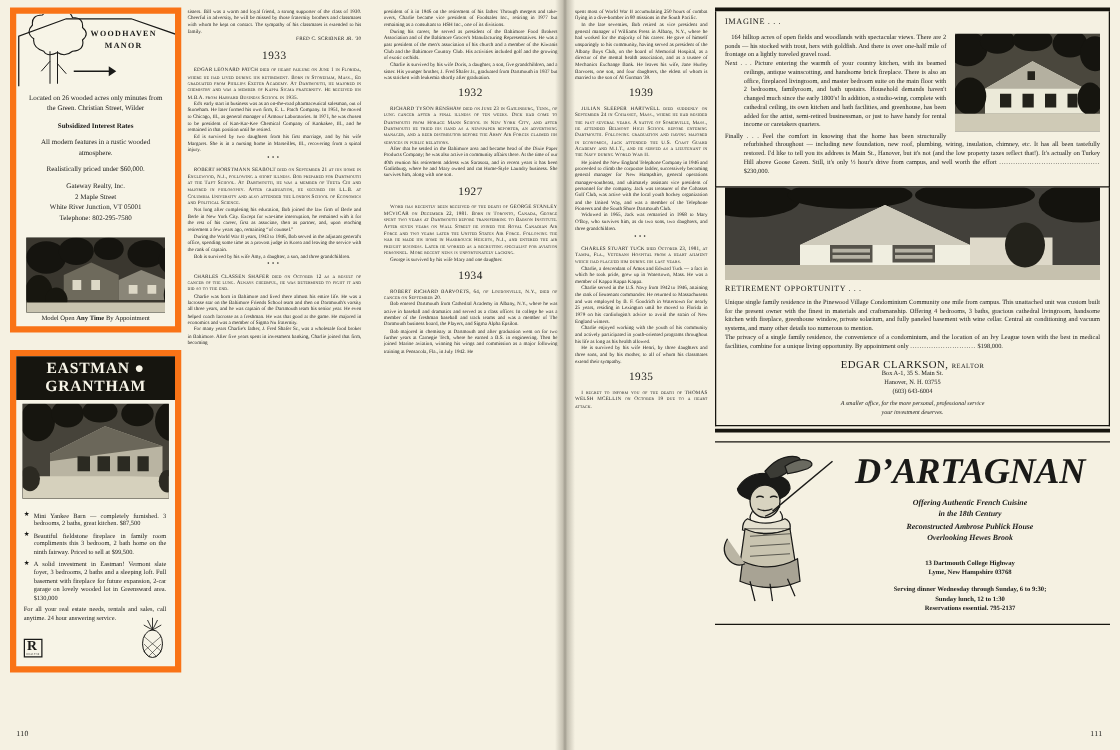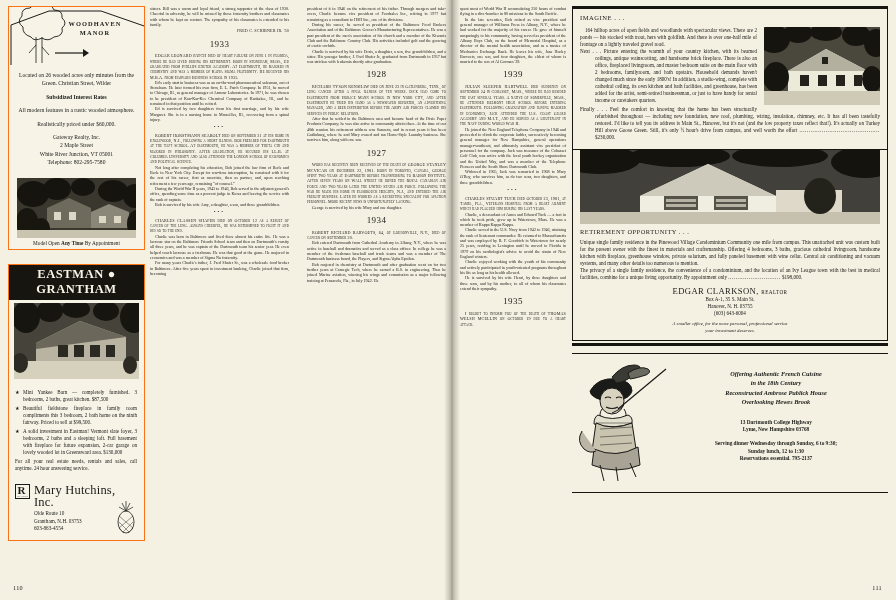--- a/index.html
+++ b/index.html
@@ -76,21 +76,21 @@
     text-align: center;
     letter-spacing: 2px;
     font-size: 5px;
     margin: 2px 0;
     text-indent: 0;
   }
   .sig { text-align: right; text-indent: 0; margin-top: 1px; }
 
   
   .ad-box {
-    border: 1px solid #f97316;
+    border: 5px solid #f97316;
     background: #f7f4e7;
     margin-bottom: 9px;
   }
   .wm-head {
     position: relative;
     height: 62px;
     padding: 0;
     overflow: hidden;
   }
   .wm-svg { position: absolute; left: 0; top: 0; }
@@ -377,26 +377,20 @@
           <ul class="bullets">
             <li>Mini Yankee Barn — completely furnished. 3 bedrooms, 2 baths, great kitchen. $87,500</li>
             <li>Beautiful fieldstone fireplace in family room compliments this 3 bedroom, 2 bath home on the ninth fairway. Priced to sell at $99,500.</li>
             <li>A solid investment in Eastman! Vermont slate foyer, 3 bedrooms, 2 baths and a sleeping loft. Full basement with fireplace for future expansion, 2-car garage on lovely wooded lot in Greensward area. $130,000</li>
             <div class="bul-foot">For all your real estate needs, rentals and sales, call anytime. 24 hour answering service.</div>
           </ul>
           <div class="realtor-row">
             <div class="r-logo">
               <span class="rr">R</span>
               <span class="rt">REALTOR</span>
-            </div>
-            <div>
-              <div class="mh-name">Mary Hutchins, Inc.</div>
-              <div class="mh-addr" style="white-space:pre-line">Olde Route 10
-Grantham, N.H. 03753
-603-863-4554</div>
             </div>
             <svg class="pineapple" viewBox="0 0 26 34">
               <path d="M13 10 L9 2 M13 10 L13 0 M13 10 L17 2 M13 10 L6 6 M13 10 L20 6" stroke="#1a1a18" stroke-width="0.7" fill="none"></path>
               <ellipse cx="13" cy="21" rx="8" ry="11" fill="none" stroke="#1a1a18" stroke-width="0.8"></ellipse>
               <path d="M6 15 L20 27 M6 21 L16 31 M6 27 L11 32 M20 15 L6 27 M20 21 L10 31 M20 27 L15 32" stroke="#1a1a18" stroke-width="0.45" fill="none"></path>
             </svg>
           </div>
         </div>
       </div>
 
@@ -417,21 +411,21 @@
           <p class="sep">•••</p>
           <p class="sc">CHARLES CLASSEN SHAFER died on October 12 as a result of cancer of the lung. Always cheerful, he was determined to fight it and did so to the end.</p>
           <p>Charlie was born in Baltimore and lived there almost his entire life. He was a lacrosse star on the Baltimore Friends School team and then on Dartmouth's varsity all three years, and he was captain of the Dartmouth team his senior year. He even helped coach lacrosse as a freshman. He was that good at the game. He majored in economics and was a member of Sigma Nu fraternity.</p>
           <p>For many years Charlie's father, J. Fred Shafer Sr., was a wholesale food broker in Baltimore. After five years spent in investment banking, Charlie joined that firm, becoming</p>
         </div>
 
         <div class="col">
           <p class="noind">president of it in 1946 on the retirement of his father. Through mergers and take-overs, Charlie became vice president of Foodsales Inc., retiring in 1977 but remaining as a consultant to HSH Inc., one of its divisions.</p>
           <p>During his career, he served as president of the Baltimore Food Brokers Association and of the Baltimore Grocer's Manufacturing Representatives. He was a past president of the men's association of his church and a member of the Kiwanis Club and the Baltimore Country Club. His activities included golf and the growing of exotic orchids.</p>
           <p>Charlie is survived by his wife Doris, a daughter, a son, five grandchildren, and a sister. His younger brother, J. Fred Shafer Jr., graduated from Dartmouth in 1937 but was stricken with leukemia shortly after graduation.</p>
-          <p class="yr">1928</p>
+          <p class="yr">1932</p>
           <p class="sc">RICHARD TYSON RENSHAW died on June 23 in Gatlinburg, Tenn., of lung cancer after a final illness of ten weeks. Dick had come to Dartmouth from Horace Mann School in New York City, and after Dartmouth he tried his hand as a newspaper reporter, an advertising manager, and a beer distributor before the Army Air Forces claimed his services in public relations.</p>
           <p>After that he settled in the Baltimore area and became head of the Dixie Paper Products Company; he was also active in community affairs there. At the time of our 40th reunion his retirement address was Sarasota, and in recent years it has been Gatlinburg, where he and Mary owned and ran Home-Style Laundry business. She survives him, along with one son.</p>
           <p class="yr">1927</p>
           <p class="sc">Word has recently been received of the death of GEORGE STANLEY MCVICAR on December 22, 1981. Born in Toronto, Canada, George spent two years at Dartmouth before transferring to Babson Institute. After seven years on Wall Street he joined the Royal Canadian Air Force and two years later the United States Air Force. Following the war he made his home in Hasbrouck Heights, N.J., and entered the air freight business. Later he worked as a recruiting specialist for aviation personnel. More recent news is unfortunately lacking.</p>
           <p>George is survived by his wife Mary and one daughter.</p>
           <p class="yr">1934</p>
           <p class="sc">ROBERT RICHARD BARVOETS, 64, of Loudonville, N.Y., died of cancer on September 20.</p>
           <p>Bob entered Dartmouth from Cathedral Academy in Albany, N.Y., where he was active in baseball and dramatics and served as a class officer. In college he was a member of the freshman baseball and track teams and was a member of The Dartmouth business board, the Players, and Sigma Alpha Epsilon.</p>
           <p>Bob majored in chemistry at Dartmouth and after graduation went on for two further years at Carnegie Tech, where he earned a B.S. in engineering. Then he joined Marine aviation, winning his wings and commission as a major following training at Pensacola, Fla., in July 1942. He</p>
         </div>
@@ -572,20 +566,21 @@
                   <path d="M24 62 l36 0 M28 68 l32 -2 M28 76 l32 -2 M28 84 l32 -2" stroke-width="0.5"></path>
                   <path d="M22 88 q22 10 44 -2 l2 18 q-24 10 -48 0 z" fill="#a8a394"></path>
                   <path d="M28 104 l4 16 M44 106 l2 14 M58 102 l6 14"></path>
                   <line x1="46" y1="48" x2="94" y2="8" stroke-width="1.2"></line>
                   <path d="M40 52 q8 -3 12 -8" stroke-width="1"></path>
                   <path d="M10 70 q-6 10 2 18 q6 5 12 2" fill="#bab5a4"></path>
                 </g>
               </svg>
             </div>
             <div class="dart-right">
+              <div class="dart-title">D’ARTAGNAN</div>
               <div class="dart-sub" style="white-space:pre-line">Offering Authentic French Cuisine
 in the 18th Century
 Reconstructed Ambrose Publick House
 Overlooking Hewes Brook</div>
               <div class="dart-addr" style="white-space:pre-line">13 Dartmouth College Highway
 Lyme, New Hampshire 03768</div>
               <div class="dart-hours" style="white-space:pre-line">Serving dinner Wednesday through Sunday, 6 to 9:30;
 Sunday lunch, 12 to 1:30
 Reservations essential. 795-2137</div>
             </div>

